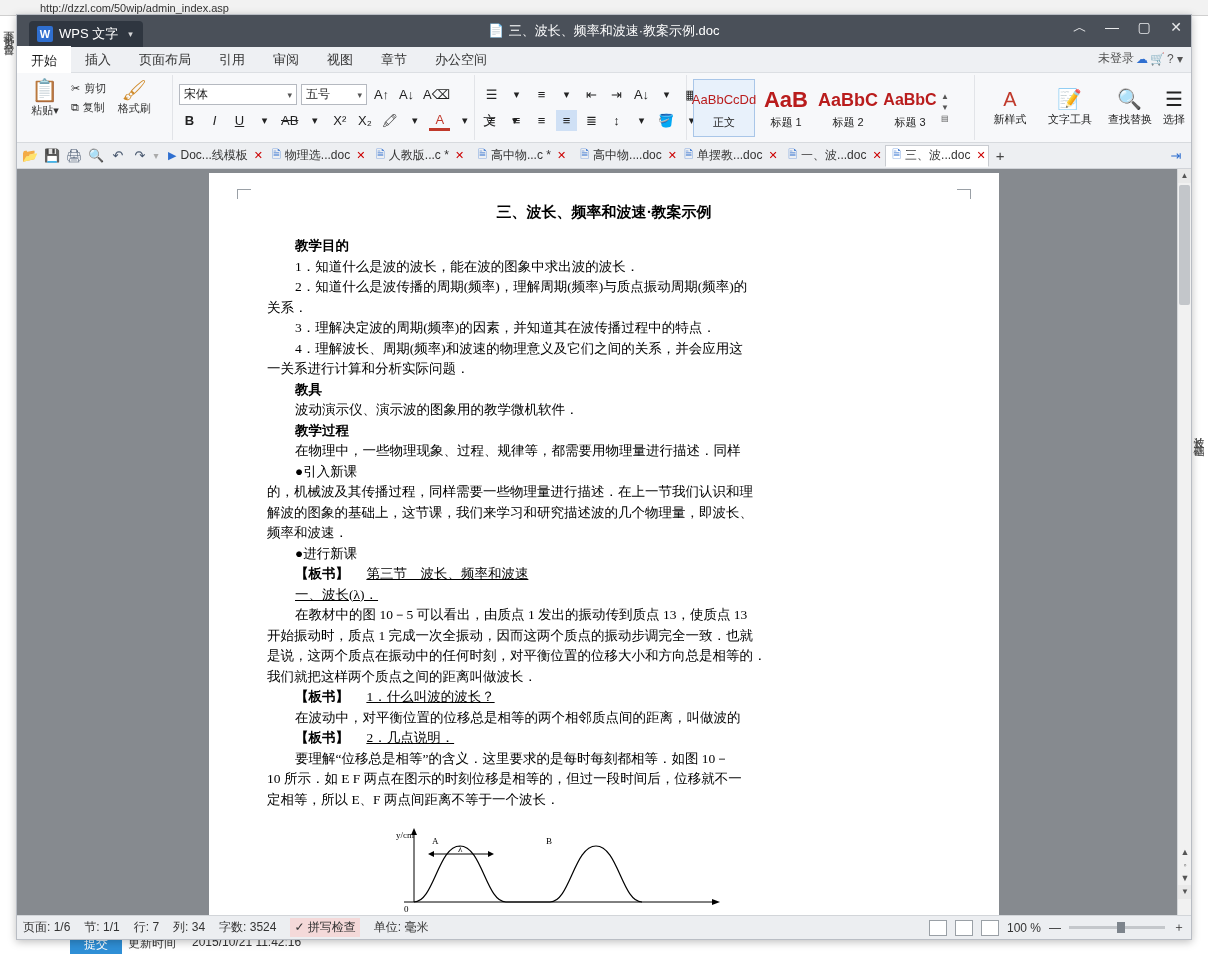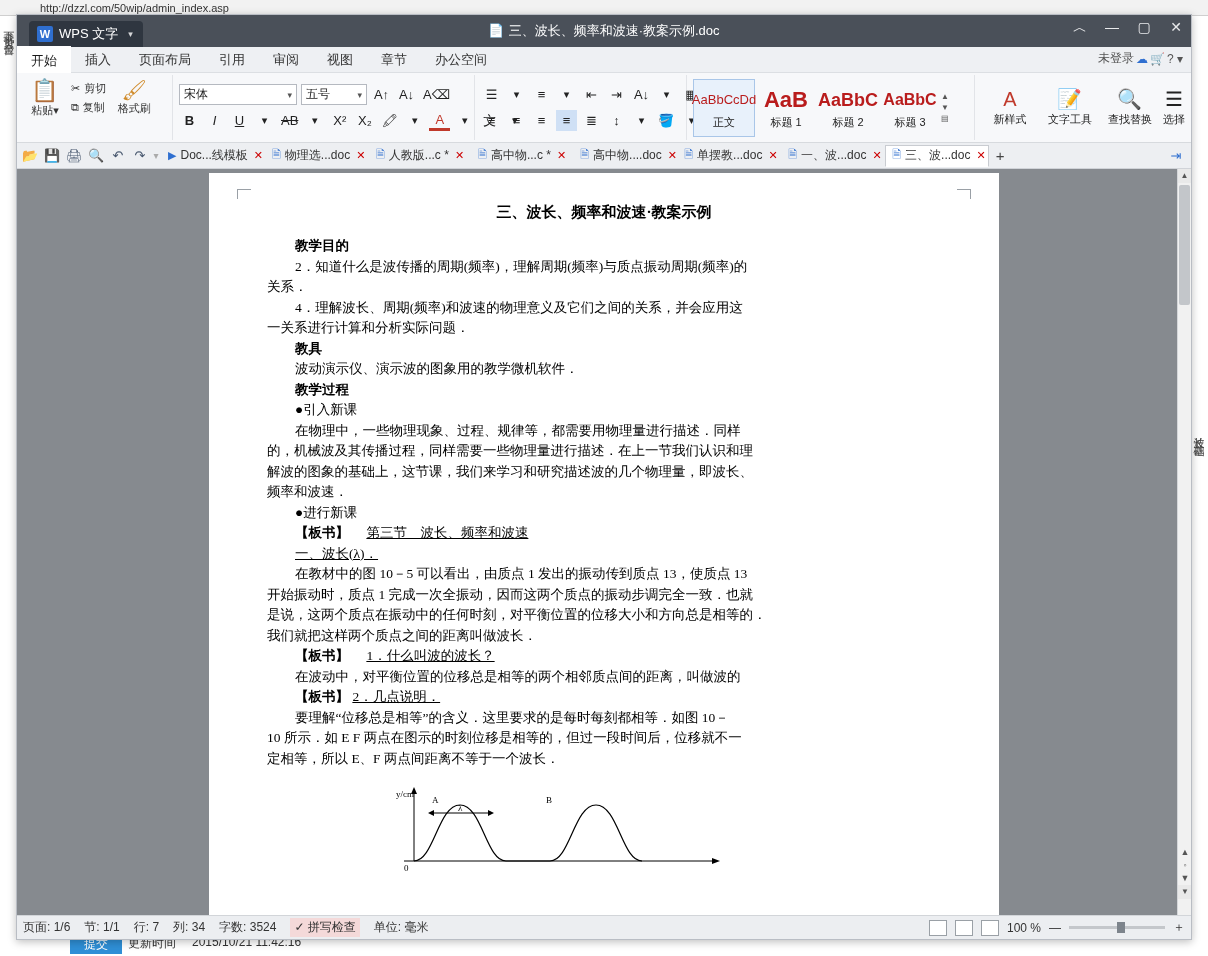--- a/index.html
+++ b/index.html
@@ -464,50 +464,52 @@
     </div>
 
     <div class="docarea">
       <div class="page">
         <div class="corner tl"></div>
         <div class="corner tr"></div>
 
         <div class="doc-h1">三、波长、频率和波速·教案示例</div>
 
         <p class="doc-p b">教学目的</p>
+        <p class="doc-p hang">1．知道什么是波的波长，能在波的图象中求出波的波长．</p>
         <p class="doc-p hang">2．知道什么是波传播的周期(频率)，理解周期(频率)与质点振动周期(频率)的</p>
         <p class="doc-p">关系．</p>
+        <p class="doc-p hang">3．理解决定波的周期(频率)的因素，并知道其在波传播过程中的特点．</p>
         <p class="doc-p hang">4．理解波长、周期(频率)和波速的物理意义及它们之间的关系，并会应用这</p>
         <p class="doc-p">一关系进行计算和分析实际问题．</p>
         <p class="doc-p b">教具</p>
         <p class="doc-p hang">波动演示仪、演示波的图象用的教学微机软件．</p>
         <p class="doc-p b">教学过程</p>
+        <p class="doc-p hang">在物理中，一些物理现象、过程、规律等，都需要用物理量进行描述．同样</p>
         <p class="doc-p hang">●引入新课</p>
-        <p class="doc-p hang">在物理中，一些物理现象、过程、规律等，都需要用物理量进行描述．同样</p>
         <p class="doc-p">的，机械波及其传播过程，同样需要一些物理量进行描述．在上一节我们认识和理</p>
         <p class="doc-p">解波的图象的基础上，这节课，我们来学习和研究描述波的几个物理量，即波长、</p>
         <p class="doc-p">频率和波速．</p>
         <p class="doc-p hang">●进行新课</p>
         <p class="doc-p hang">
           <span class="bold">【板书】</span>
           <span class="u" style="margin-left:14px;">第三节　波长、频率和波速</span>
         </p>
         <p class="doc-p hang"><span class="u">一、波长(λ)．</span></p>
         <p class="doc-p hang">在教材中的图 10－5 可以看出，由质点 1 发出的振动传到质点 13，使质点 13</p>
         <p class="doc-p">开始振动时，质点 1 完成一次全振动，因而这两个质点的振动步调完全一致．也就</p>
         <p class="doc-p">是说，这两个质点在振动中的任何时刻，对平衡位置的位移大小和方向总是相等的．</p>
         <p class="doc-p">我们就把这样两个质点之间的距离叫做波长．</p>
         <p class="doc-p hang">
           <span class="bold">【板书】</span>
           <span class="u" style="margin-left:14px;">1．什么叫波的波长？</span>
         </p>
         <p class="doc-p hang">在波动中，对平衡位置的位移总是相等的两个相邻质点间的距离，叫做波的</p>
         <p class="doc-p hang">
           <span class="bold">【板书】</span>
-          <span class="u" style="">2．几点说明．</span>
+          <span class="u" style="margin-left:14px;">2．几点说明．</span>
         </p>
         <p class="doc-p hang">要理解“位移总是相等”的含义．这里要求的是每时每刻都相等．如图 10－</p>
         <p class="doc-p">10 所示．如 E F 两点在图示的时刻位移是相等的，但过一段时间后，位移就不一</p>
         <p class="doc-p">定相等，所以 E、F 两点间距离不等于一个波长．</p>
 
         <div class="chart-wrap">
           <svg width="420" height="86" viewBox="0 0 420 86" style="display:block;margin:0 auto;">
             <line x1="20" y1="6" x2="20" y2="76" stroke="#000" stroke-width="1"></line>
             <polygon points="20,2 17,9 23,9" fill="#000"></polygon>
             <line x1="10" y1="76" x2="320" y2="76" stroke="#000" stroke-width="1"></line>

